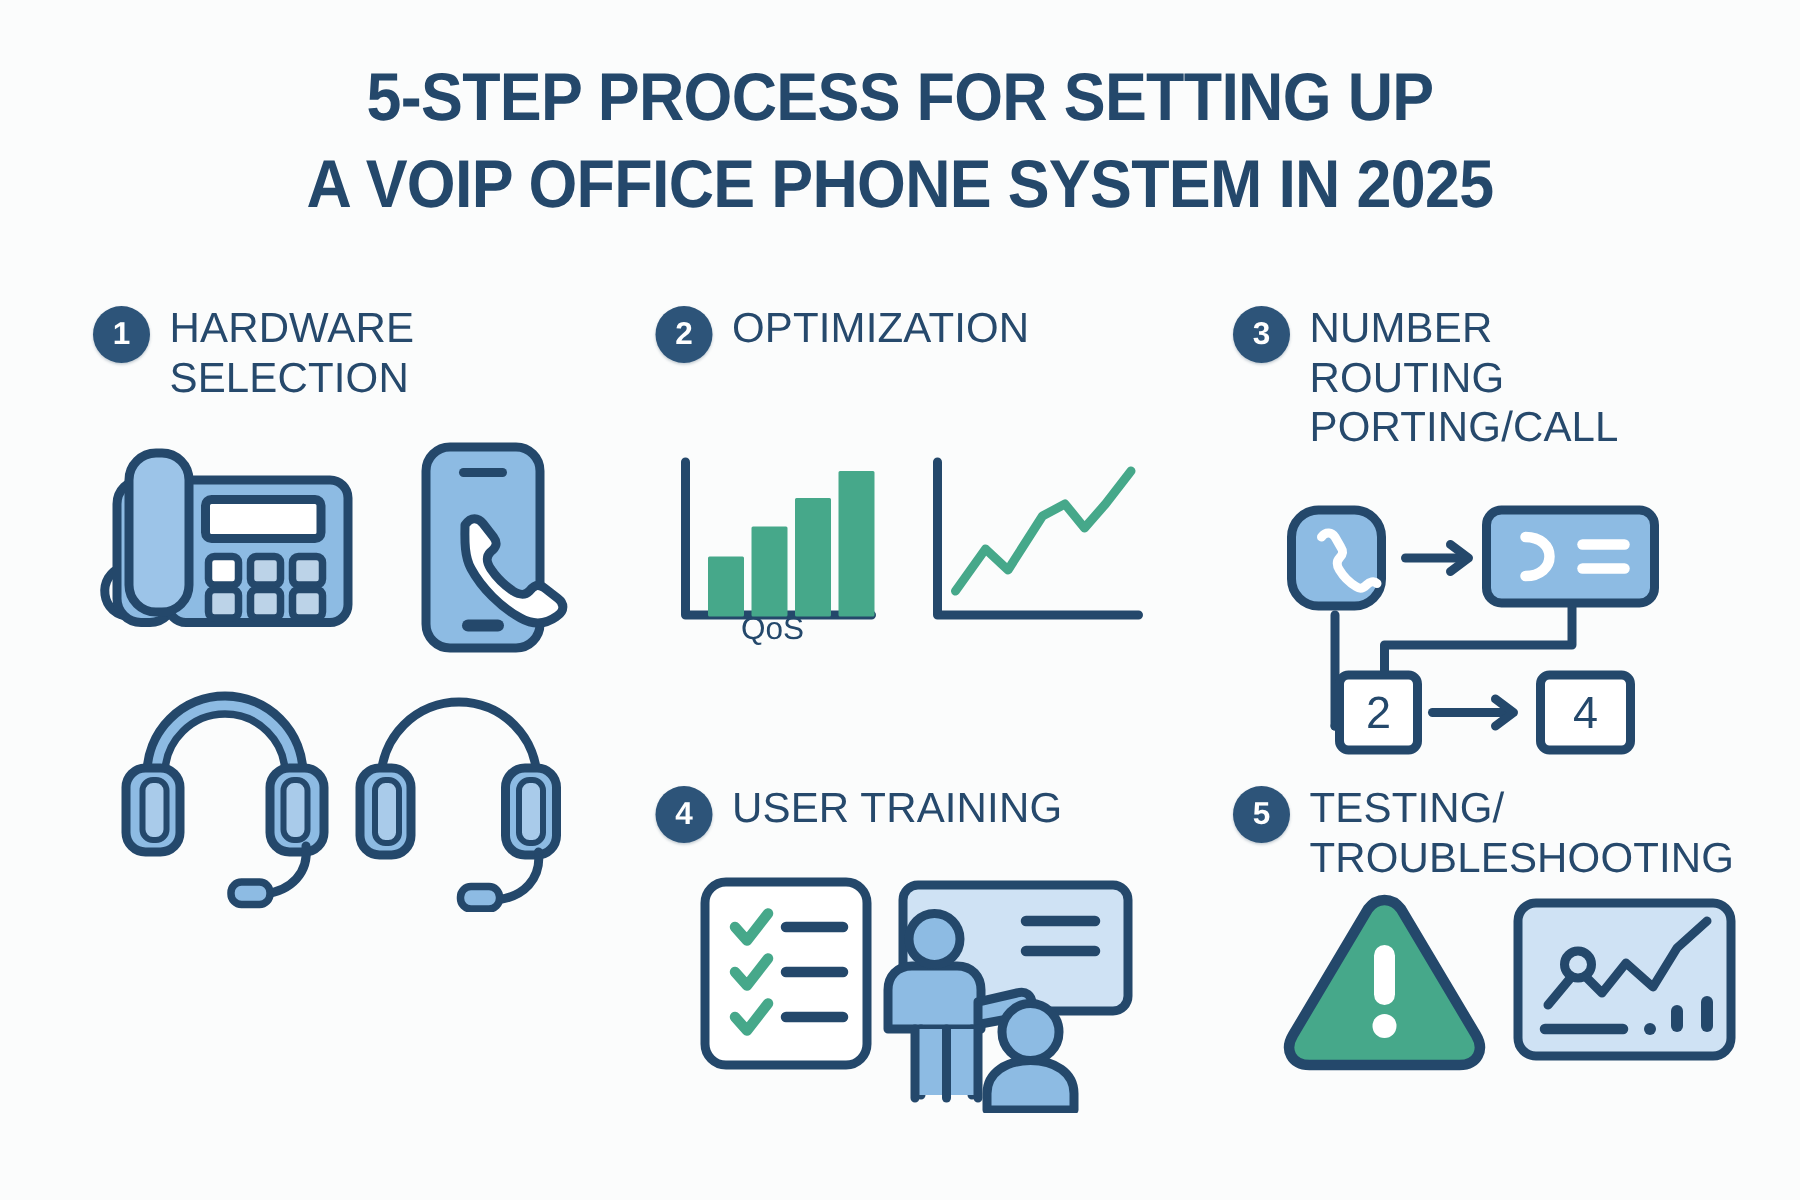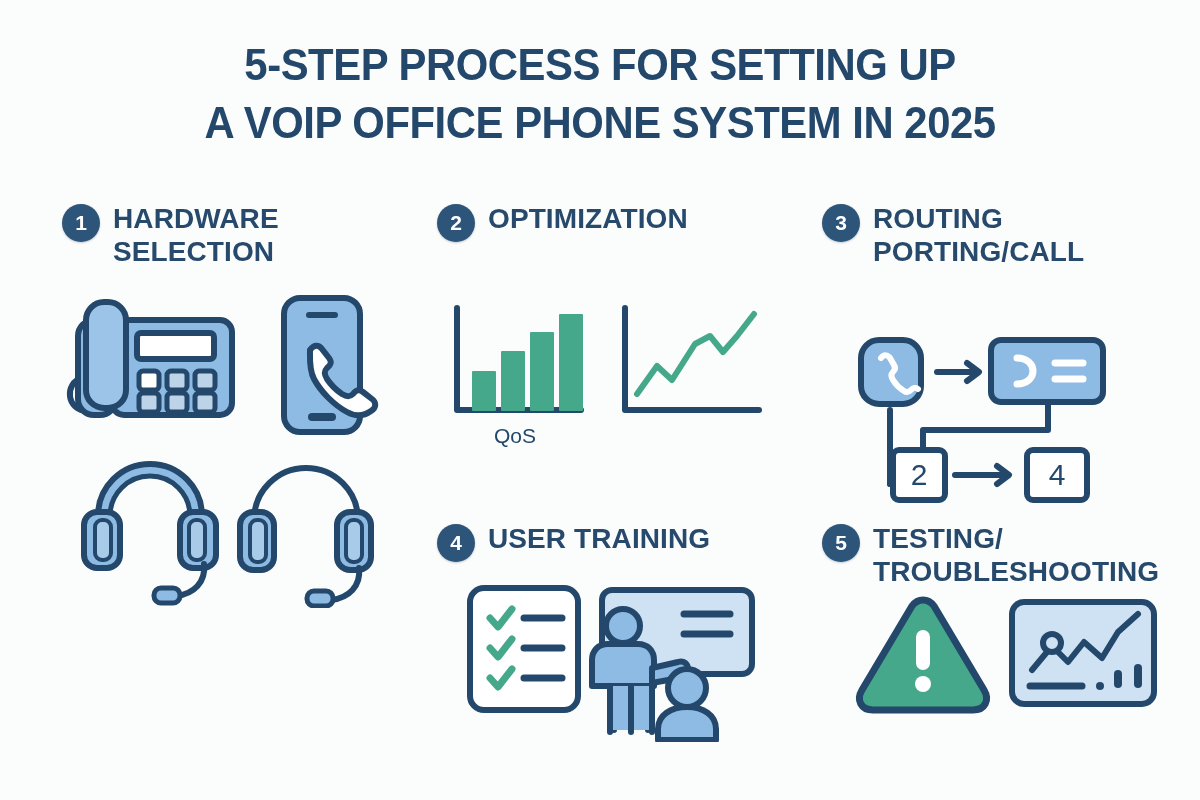--- a/index.html
+++ b/index.html
@@ -59,21 +59,21 @@
     font-size: 21px;
     font-weight: 700;
     display: flex;
     align-items: center;
     justify-content: center;
     margin-top: 2px;
     box-shadow: 0 1px 2px rgba(20,50,80,0.25);
   }
   .step-title {
     color: #26496c;
-    font-weight: 700;
+    font-weight: 400;
     font-size: 28px;
     line-height: 1.18;
     letter-spacing: 0.1px;
     text-transform: uppercase;
     max-width: 330px;
   }
   .step-title .ln { display: block; white-space: nowrap; }
 
   
   .art { position: absolute; }
@@ -116,20 +116,21 @@
       <div class="step-title">
         <span class="ln">OPTIMIZATION</span>
       </div>
     </div>
   </div>
 
   <div class="step" style="left:822px; top:202px;">
     <div class="step-head">
       <div class="badge">3</div>
       <div class="step-title">
+        <span class="ln">NUMBER</span>
         <span class="ln">ROUTING</span>
         <span class="ln">PORTING/CALL</span>
       </div>
     </div>
   </div>
 
   <div class="step" style="left:437px; top:522px;">
     <div class="step-head">
       <div class="badge">4</div>
       <div class="step-title">
@@ -204,21 +205,21 @@
         <rect x="86" y="33" width="22" height="77" fill="#46a88a" stroke="#46a88a" stroke-width="2"></rect>
         <rect x="115" y="15" width="22" height="95" fill="#46a88a" stroke="#46a88a" stroke-width="2"></rect>
       </g>
       <g>
         <path d="M180 8 L180 110 L314 110" stroke="#24486b" stroke-width="6" fill="none"></path>
         <path d="M192 94 L212 66 L227 80 L250 44 L265 36 L278 52 L292 36 L309 14" stroke="#46a88a" stroke-width="6" fill="none"></path>
       </g>
     </svg>
   </div>
 
-  <div class="cap-row" style="left:445px; top:424px; width:320px;">
+  <div class="cap-row" style="left:445px; top:408px; width:320px;">
     <div class="cap-cell caption" style="width:140px;">QoS</div>
   </div>
 
   <div class="art" style="left:845px; top:332px;">
     <svg width="290" height="172" viewBox="0 0 290 172" fill="none" stroke-linecap="round" stroke-linejoin="round">
 
       <path d="M45 78 L45 120 L45 152" stroke="#24486b" stroke-width="6" fill="none"></path>
       <path d="M45 152 L52 152" stroke="#24486b" stroke-width="6" fill="none"></path>
       <path d="M203 70 L203 98 L78 98 L78 118" stroke="#24486b" stroke-width="6" fill="none"></path>
 

